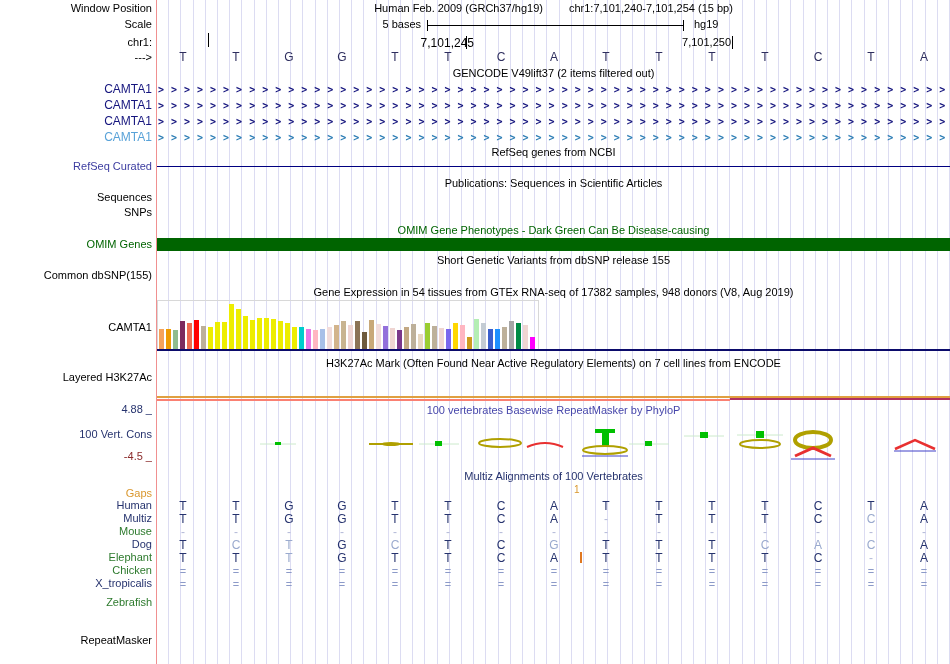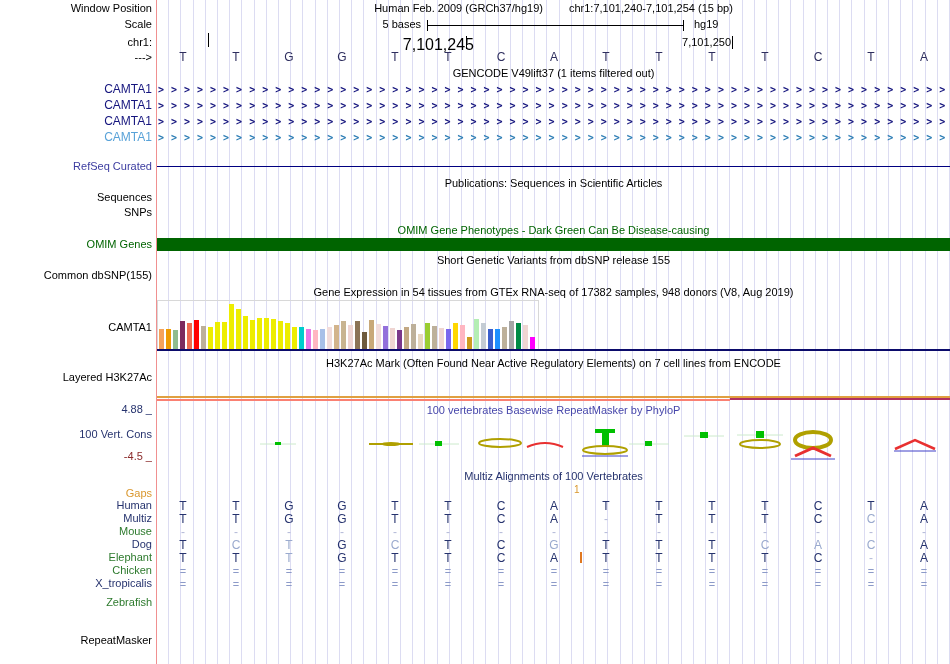--- a/index.html
+++ b/index.html
@@ -35,21 +35,21 @@
 
   <div class="rlabel" style="top:18px">Scale</div>
   <div style="position:absolute;right:529px;top:18px;font-size:11px">5 bases</div>
   <div class="hline" style="left:427px;top:25px;width:257px"></div>
   <div class="tick" style="left:427px;top:20px;height:11px"></div>
   <div class="tick" style="left:683px;top:20px;height:11px"></div>
   <div style="position:absolute;left:694px;top:18px;font-size:11px">hg19</div>
 
   <div class="rlabel" style="top:36px">chr1:</div>
   <div class="tick" style="left:208px;top:33px;height:14px"></div>
-  <div style="position:absolute;right:476px;top:36px;font-size:16px">7,101,245</div>
+  <div style="position:absolute;right:476px;top:36px;font-size:12px">7,101,245</div>
   <div class="tick" style="left:466px;top:36px;height:13px"></div>
   <div style="position:absolute;right:219px;top:36px;font-size:11px">7,101,250</div>
   <div class="tick" style="left:732px;top:36px;height:13px"></div>
 
   <div class="rlabel" style="top:51px">---&gt;</div>
   <div id="bases-row">
       <div class="base" style="left: 183px; top: 50px;">T</div>
       <div class="base" style="left: 236px; top: 50px;">T</div>
       <div class="base" style="left: 289px; top: 50px;">G</div>
       <div class="base" style="left: 342px; top: 50px;">G</div>
@@ -59,32 +59,33 @@
       <div class="base" style="left: 554px; top: 50px;">A</div>
       <div class="base" style="left: 606px; top: 50px;">T</div>
       <div class="base" style="left: 659px; top: 50px;">T</div>
       <div class="base" style="left: 712px; top: 50px;">T</div>
       <div class="base" style="left: 765px; top: 50px;">T</div>
       <div class="base" style="left: 818px; top: 50px;">C</div>
       <div class="base" style="left: 871px; top: 50px;">T</div>
       <div class="base" style="left: 924px; top: 50px;">A</div>
     </div>
 
-  <div class="ctitle" style="top:67px">GENCODE V49lift37 (1 items filtered out)</div>
+  <div class="ctitle" style="top:67px">GENCODE V49lift37 (2 items filtered out)</div>
   <div id="gencode-rows">
       <div class="rlabel" style="top: 83px; color: rgb(21, 21, 126); font-size: 12px;">CAMTA1</div>
       <div class="arrowrow" style="top: 83px; color: rgb(21, 21, 126);">&gt;&gt;&gt;&gt;&gt;&gt;&gt;&gt;&gt;&gt;&gt;&gt;&gt;&gt;&gt;&gt;&gt;&gt;&gt;&gt;&gt;&gt;&gt;&gt;&gt;&gt;&gt;&gt;&gt;&gt;&gt;&gt;&gt;&gt;&gt;&gt;&gt;&gt;&gt;&gt;&gt;&gt;&gt;&gt;&gt;&gt;&gt;&gt;&gt;&gt;&gt;&gt;&gt;&gt;&gt;&gt;&gt;&gt;&gt;&gt;&gt;</div>
       <div class="rlabel" style="top: 99px; color: rgb(21, 21, 126); font-size: 12px;">CAMTA1</div>
       <div class="arrowrow" style="top: 99px; color: rgb(21, 21, 126);">&gt;&gt;&gt;&gt;&gt;&gt;&gt;&gt;&gt;&gt;&gt;&gt;&gt;&gt;&gt;&gt;&gt;&gt;&gt;&gt;&gt;&gt;&gt;&gt;&gt;&gt;&gt;&gt;&gt;&gt;&gt;&gt;&gt;&gt;&gt;&gt;&gt;&gt;&gt;&gt;&gt;&gt;&gt;&gt;&gt;&gt;&gt;&gt;&gt;&gt;&gt;&gt;&gt;&gt;&gt;&gt;&gt;&gt;&gt;&gt;&gt;</div>
       <div class="rlabel" style="top: 115px; color: rgb(21, 21, 126); font-size: 12px;">CAMTA1</div>
       <div class="arrowrow" style="top: 115px; color: rgb(21, 21, 126);">&gt;&gt;&gt;&gt;&gt;&gt;&gt;&gt;&gt;&gt;&gt;&gt;&gt;&gt;&gt;&gt;&gt;&gt;&gt;&gt;&gt;&gt;&gt;&gt;&gt;&gt;&gt;&gt;&gt;&gt;&gt;&gt;&gt;&gt;&gt;&gt;&gt;&gt;&gt;&gt;&gt;&gt;&gt;&gt;&gt;&gt;&gt;&gt;&gt;&gt;&gt;&gt;&gt;&gt;&gt;&gt;&gt;&gt;&gt;&gt;&gt;</div>
       <div class="rlabel" style="top: 131px; color: rgb(88, 162, 216); font-size: 12px;">CAMTA1</div>
       <div class="arrowrow" style="top: 131px; color: rgb(46, 126, 181);">&gt;&gt;&gt;&gt;&gt;&gt;&gt;&gt;&gt;&gt;&gt;&gt;&gt;&gt;&gt;&gt;&gt;&gt;&gt;&gt;&gt;&gt;&gt;&gt;&gt;&gt;&gt;&gt;&gt;&gt;&gt;&gt;&gt;&gt;&gt;&gt;&gt;&gt;&gt;&gt;&gt;&gt;&gt;&gt;&gt;&gt;&gt;&gt;&gt;&gt;&gt;&gt;&gt;&gt;&gt;&gt;&gt;&gt;&gt;&gt;&gt;</div>
     </div>
 
+  <div class="ctitle" style="top:146px">RefSeq genes from NCBI</div>
   <div class="rlabel" style="top:160px;color:#3c3ca0">RefSeq Curated</div>
   <div style="position:absolute;left:157px;top:166px;width:793px;height:1px;background:#000080"></div>
 
   <div class="ctitle" style="top:177px">Publications: Sequences in Scientific Articles</div>
   <div class="rlabel" style="top:191px">Sequences</div>
   <div class="rlabel" style="top:206px">SNPs</div>
 
   <div class="ctitle" style="top:224px;color:#006400">OMIM Gene Phenotypes - Dark Green Can Be Disease-causing</div>
   <div class="rlabel" style="top:238px;color:#006400">OMIM Genes</div>
   <div style="position:absolute;left:157px;top:238px;width:793px;height:13px;background:#006400"></div>

